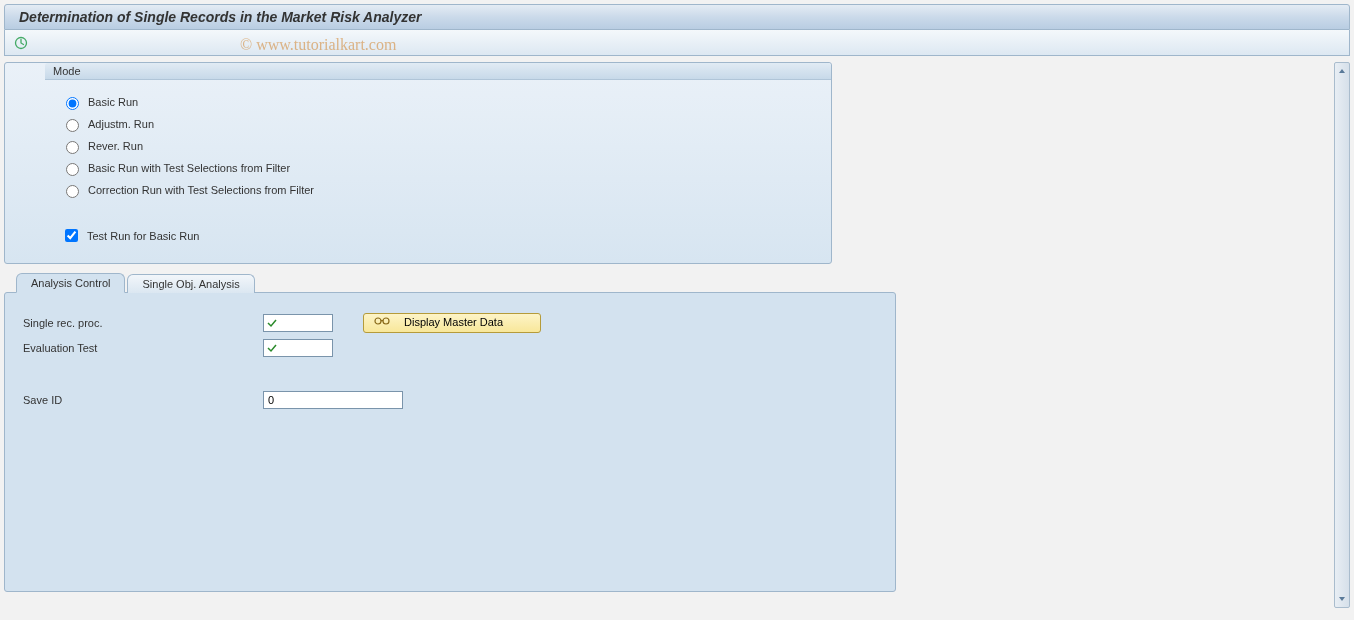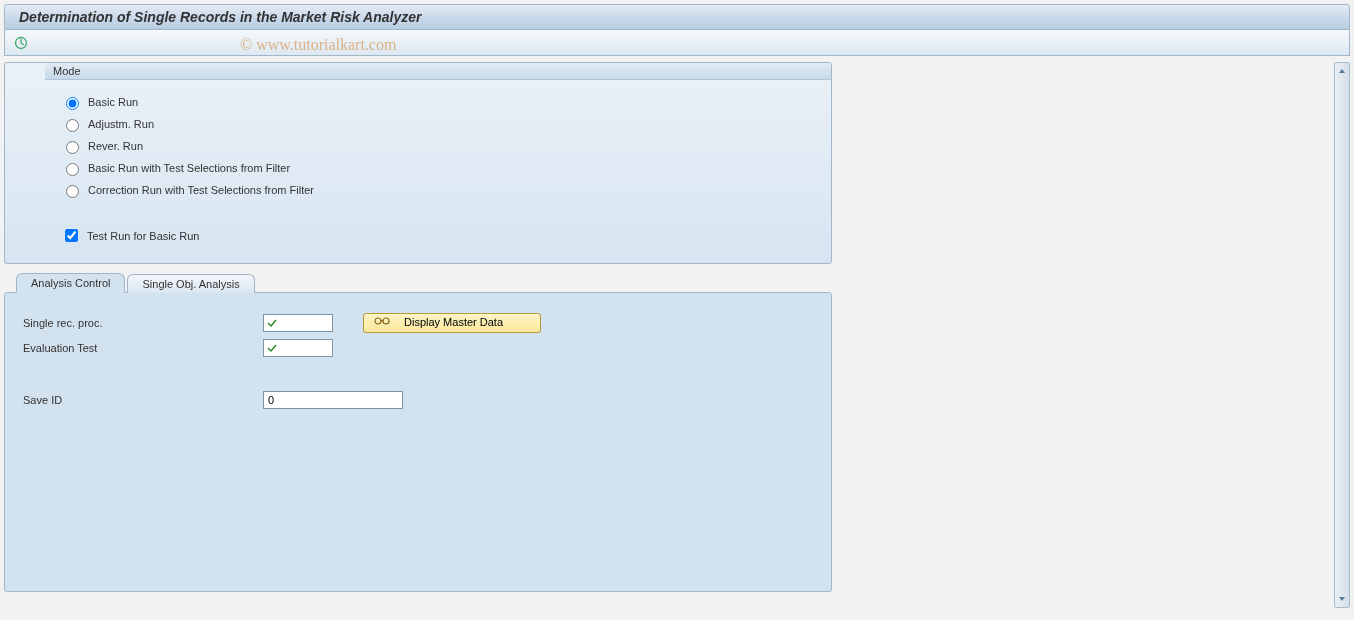--- a/index.html
+++ b/index.html
@@ -75,21 +75,21 @@
     display: flex;
     align-items: center;
     margin: 6px 0;
     gap: 6px;
   }
   .radio-row label, .check-row label {
     cursor: default;
   }
   .spacer { height: 16px; }
   .tab-container {
-    width: 828px;
+    width: 892px;
     position: relative;
   }
   .tab-strip {
     display: flex;
     align-items: flex-end;
     margin-left: 12px;
     position: relative;
     z-index: 2;
   }
   .tab {

